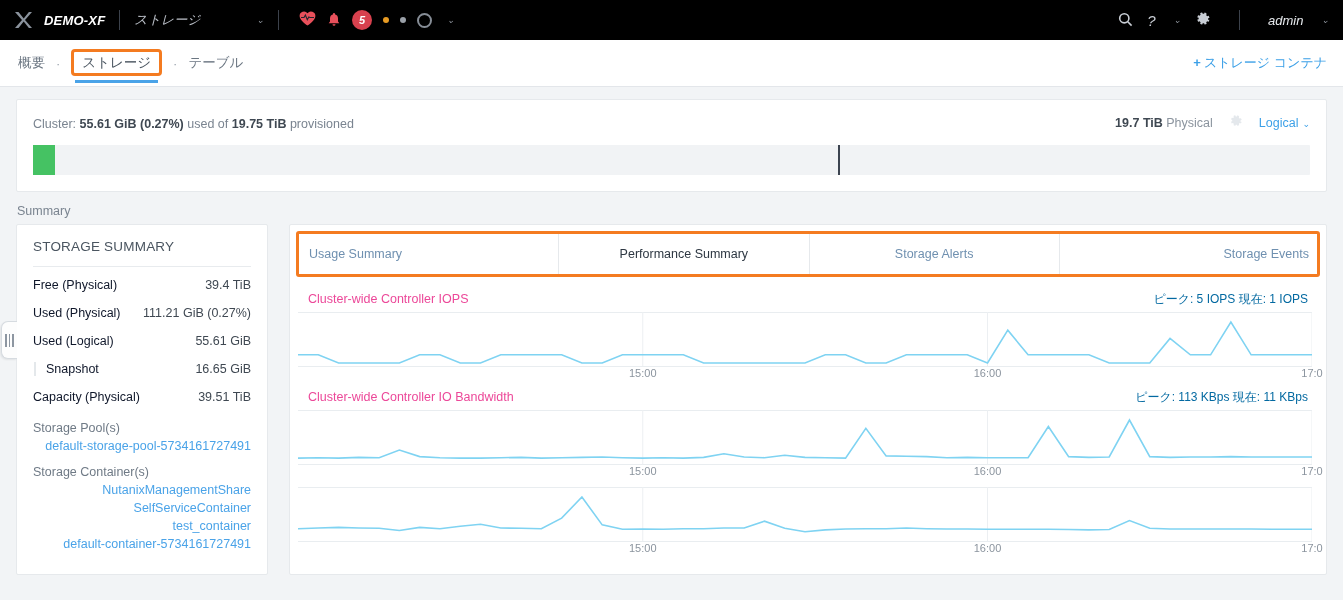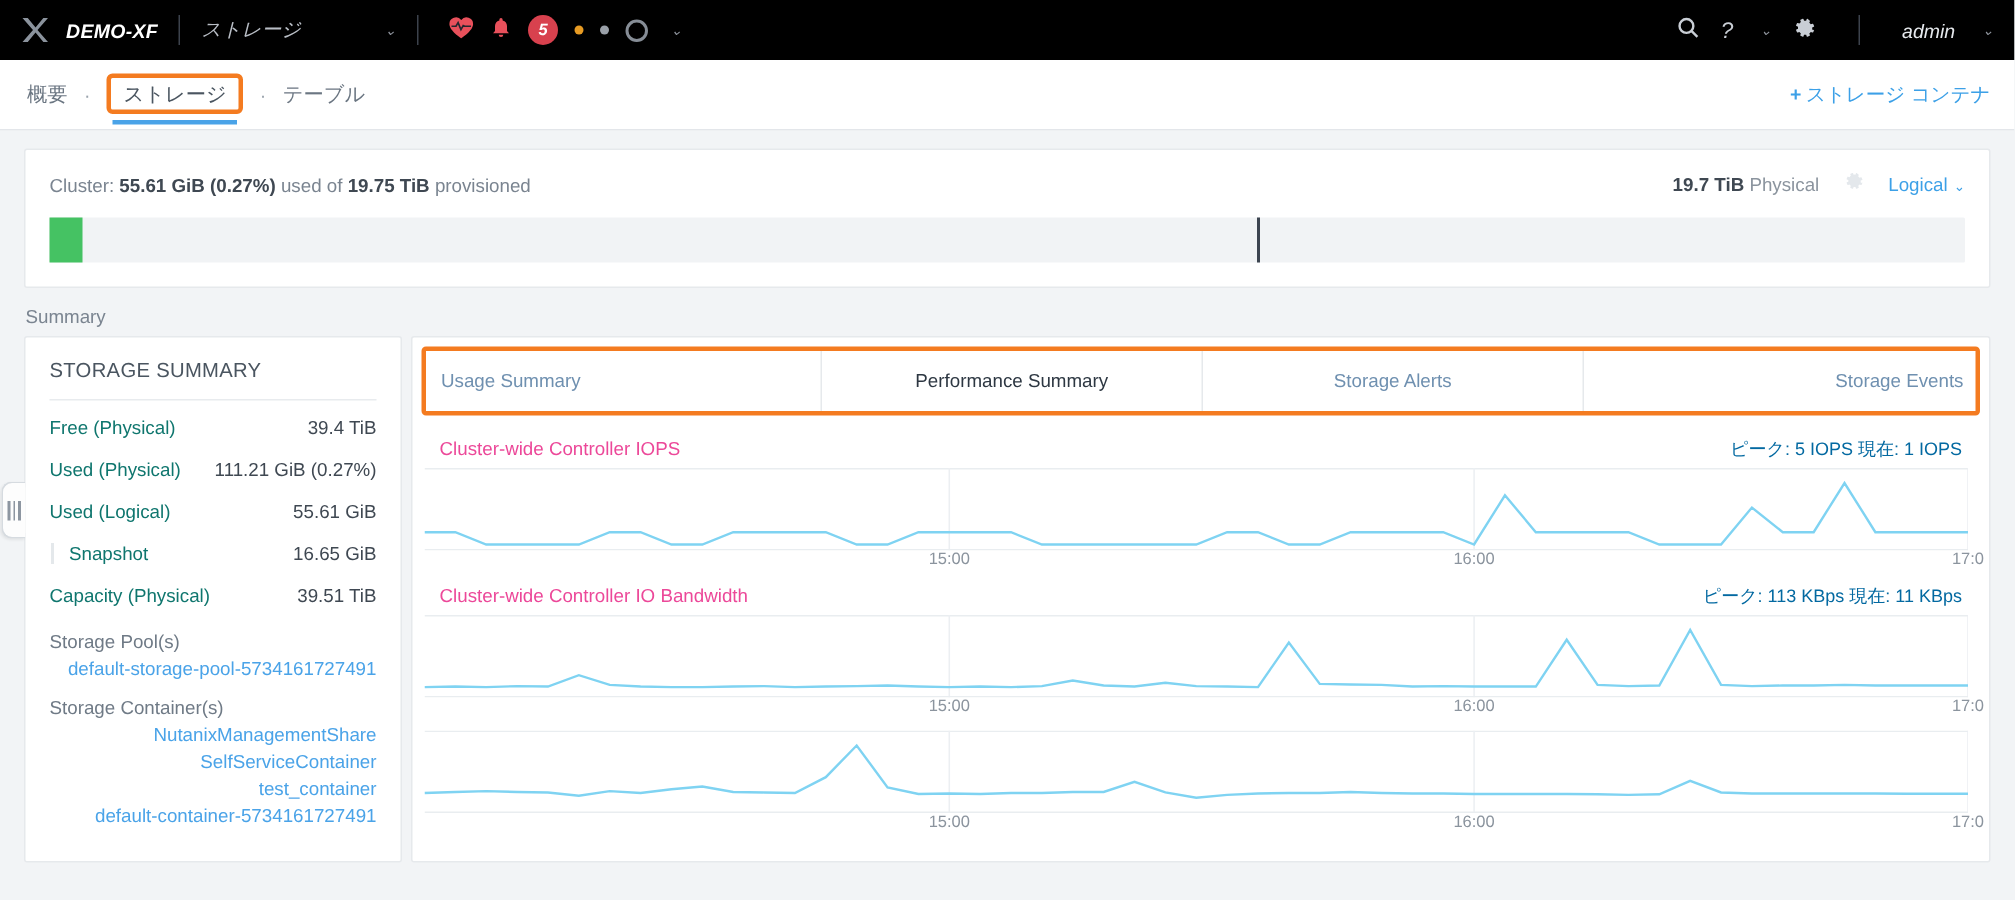--- a/index.html
+++ b/index.html
@@ -80,28 +80,28 @@
 
   .bar-wrap {
     margin-top: 14px; height: 30px; background: #f1f3f5;
     position: relative; border-radius: 1px;
   }
   .bar-used { position: absolute; left: 0; top: 0; bottom: 0; width: 20px; background: #45c263; }
   .bar-marker { position: absolute; top: 0; bottom: 0; width: 2px; background: #3c4450; }
 
   .summary-label { font-size: 12.5px; color: #7a8490; margin: 12px 0 6px 1px; }
 
-  .panels { display: flex; gap: 6px; }
+  .panels { display: flex; gap: 21px; }
 
   
   .left-panel { width: 252px; padding: 14px 16px 18px 16px; position: relative; }
   .ss-title { font-size: 13.5px; color: #4a5560; letter-spacing: .2px; }
   .ss-hr { height: 1px; background: #e8ebee; margin: 12px 0 4px 0; }
   .ss-row { display: flex; align-items: center; padding: 7px 0; font-size: 12.5px; }
-  .ss-key { color: #0f766e; }
+  .ss-key { color: #0f172a; }
   .ss-key.indent { padding-left: 13px; position: relative; }
   .ss-key.indent:before { content: ""; position: absolute; left: 1px; top: 0px; bottom: 0px; width: 2px; background: #e4e8eb; }
   .ss-val { margin-left: auto; color: #3f4852; }
   .ss-group { font-size: 12.5px; color: #6f7a86; padding: 10px 0 2px 0; }
   .ss-link { font-size: 12.5px; color: #4aa3e8; text-align: right; padding: 2px 0; cursor: pointer; }
 
   .drawer-handle {
     position: absolute; left: -16px; top: 96px;
     width: 16px; height: 38px; background: #fdfdfd;
     border: 1px solid #d6dbe0; border-right: none;

